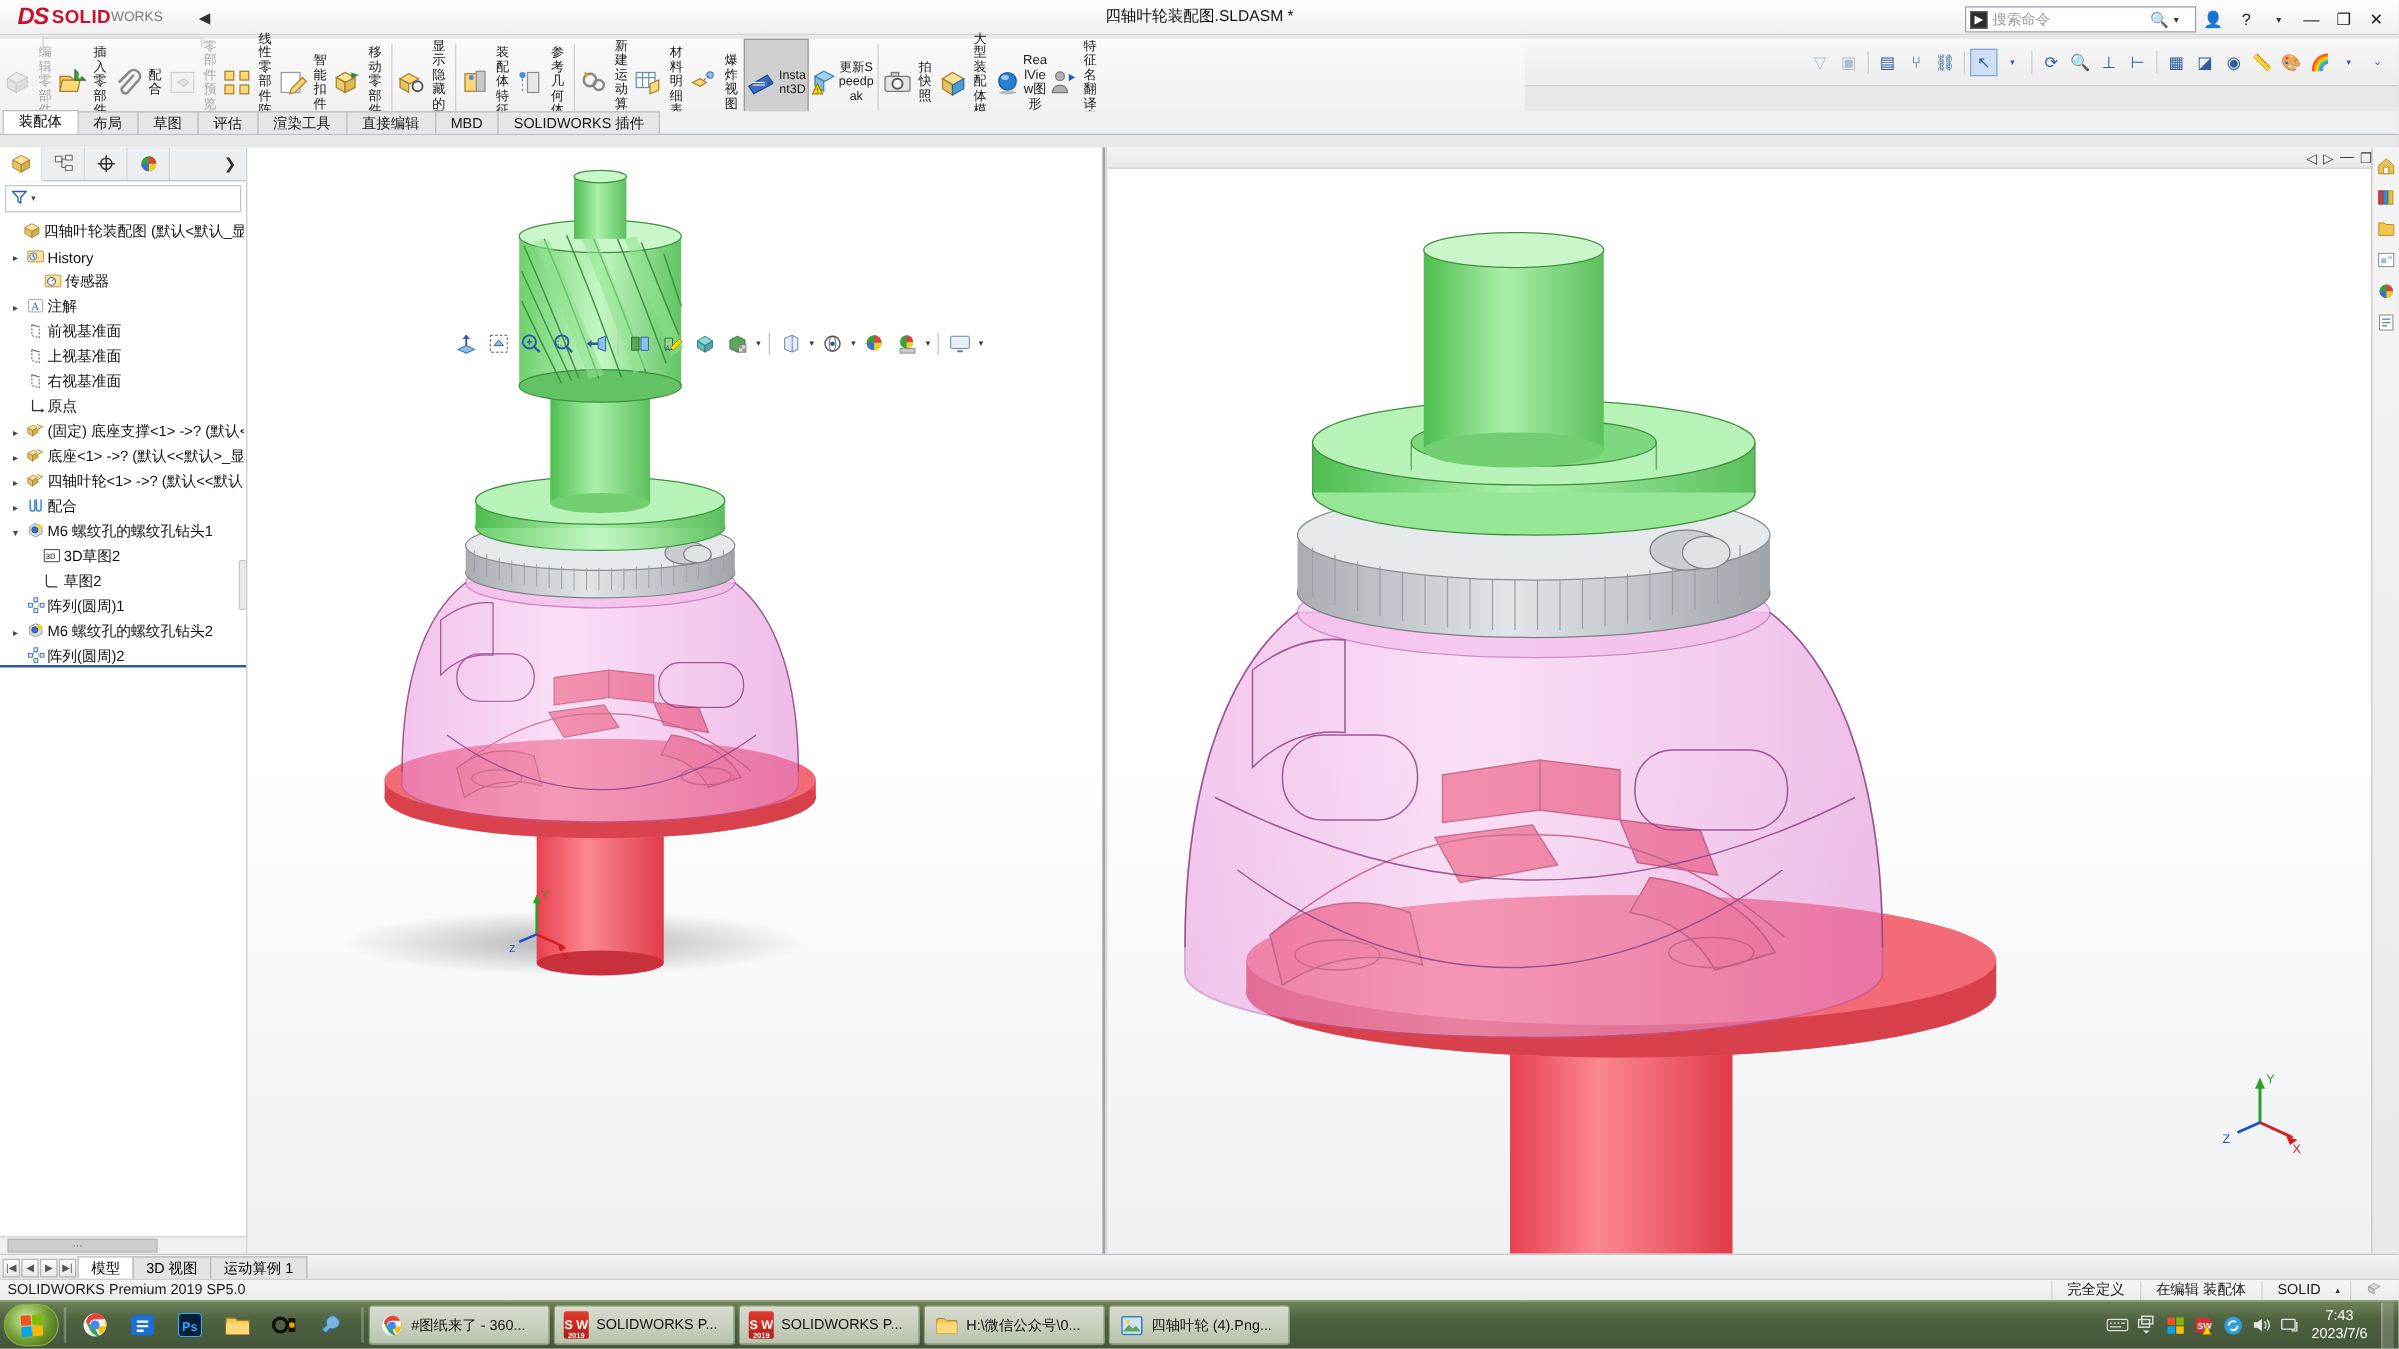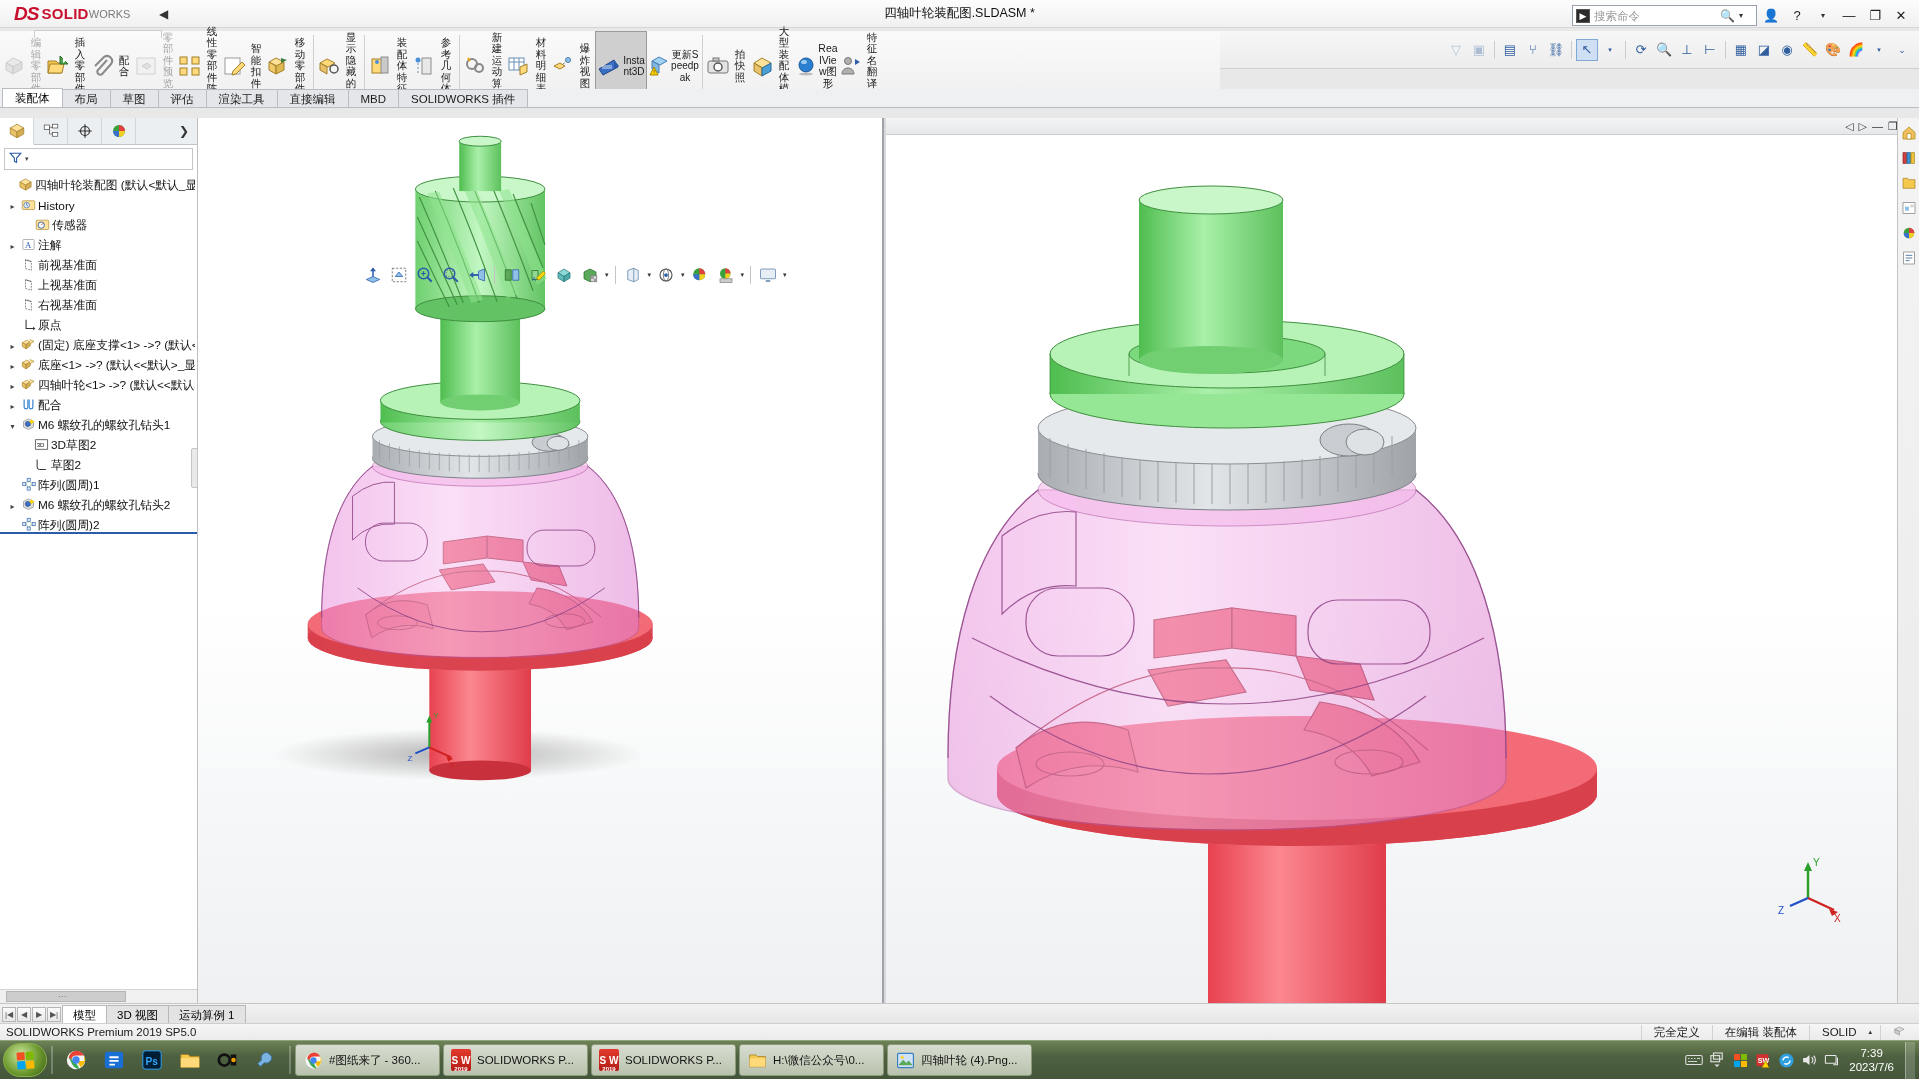--- a/index.html
+++ b/index.html
@@ -1319,20 +1319,20 @@
             <path d="M15 7a6 6 0 010 8M18 5a9 9 0 010 12" fill="none" stroke="#e8e8e8" stroke-width="1.6"></path>
           </svg>
       </div>
       <div class="tray-ico">
         <svg width="17" height="15" viewBox="0 0 24 20">
             <rect x="2" y="3" width="15" height="11" rx="1" fill="none" stroke="#e8e8e8" stroke-width="1.5"></rect>
             <path d="M19 6v10h-6" fill="none" stroke="#e8e8e8" stroke-width="1.5"></path>
           </svg>
       </div>
       <div class="clock">
-        <div>7:39</div>
+        <div>7:43</div>
         <div>2023/7/6</div>
       </div>
       <div class="showdesk"></div>
     </div>
   </div>
 
 </div>
 
 </body></html>

